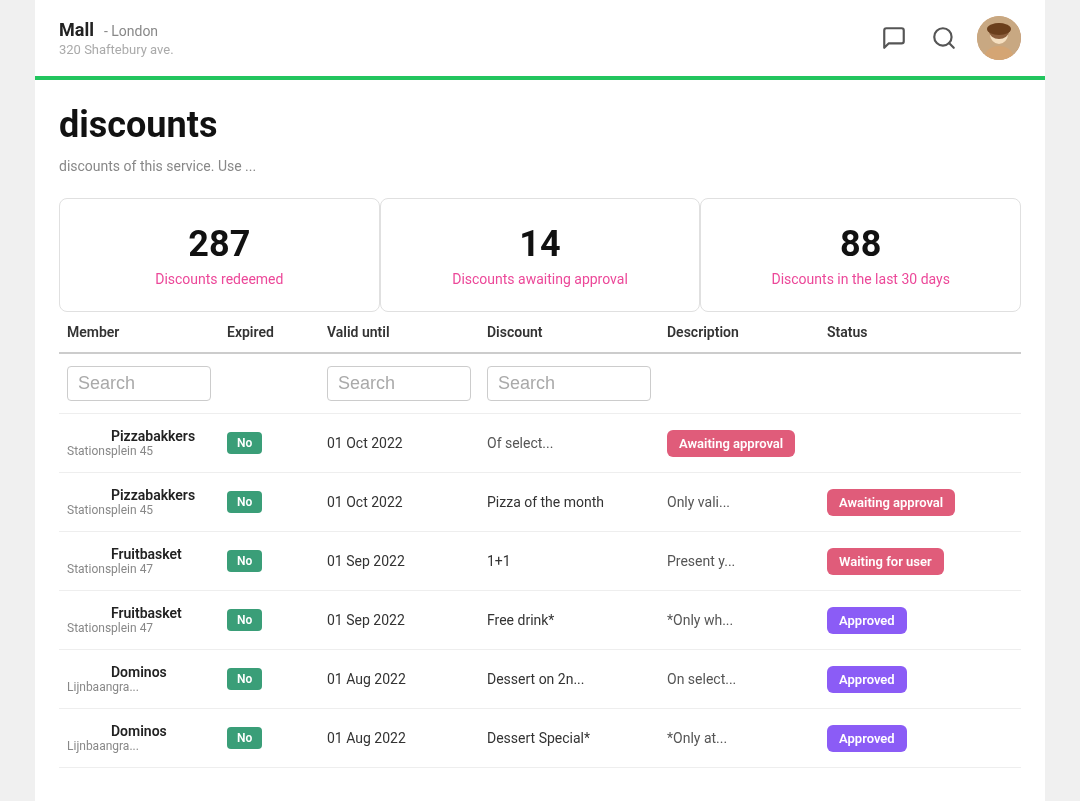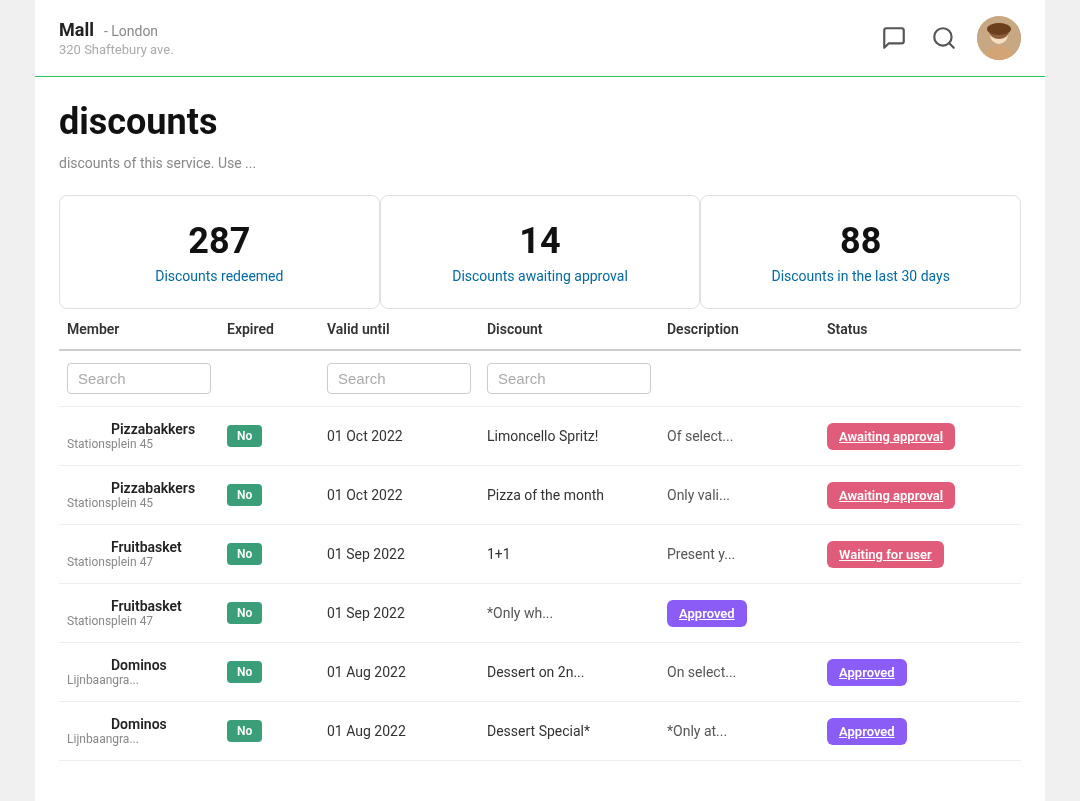--- a/index.html
+++ b/index.html
@@ -14,21 +14,21 @@
       width: 1010px;
       min-height: 801px;
       position: relative;
       padding-bottom: 40px;
     }
     .top-bar {
       display: flex;
       align-items: center;
       justify-content: space-between;
       padding: 16px 24px;
-      border-bottom: 1px solid #22c55e;
+      border-bottom: 4px solid #22c55e;
     }
     .top-bar-left {}
     .mall-title {
       font-size: 18px;
       font-weight: 700;
       color: #222;
     }
     .mall-location {
       font-size: 14px;
       font-weight: 400;
@@ -104,21 +104,21 @@
       text-align: center;
     }
     .stat-number {
       font-size: 36px;
       font-weight: 700;
       color: #111;
       display: block;
     }
     .stat-label {
       font-size: 14px;
-      color: #0369a1;
+      color: #ec4899;
       margin-top: 6px;
     }
 
     .table-container {
       width: 100%;
     }
     .table-header {
       display: grid;
       grid-template-columns: 160px 100px 160px 180px 160px 1fr;
       border-bottom: 2px solid #ccc;
@@ -137,21 +137,21 @@
       border-bottom: 1px solid #eee;
     }
     .filter-row > div {
       padding: 4px 8px;
     }
     .filter-input {
       width: 100%;
       border: 1px solid #ccc;
       border-radius: 4px;
       padding: 6px 10px;
-      font-size: 15px;
+      font-size: 18px;
       color: #555;
       outline: none;
       background: #fff;
     }
     .filter-input::placeholder {
       color: #aaa;
     }
     .table-row {
       display: grid;
       grid-template-columns: 160px 100px 160px 180px 160px 1fr;
@@ -193,21 +193,20 @@
       font-size: 14px;
       color: #555;
     }
     .status-badge {
       display: inline-block;
       border-radius: 6px;
       font-size: 13px;
       font-weight: 600;
       padding: 6px 12px;
       white-space: nowrap;
-      text-decoration: underline;
     }
     .status-awaiting {
       background: #e05c7a;
       color: #fff;
     }
     .status-waiting {
       background: #e05c7a;
       color: #fff;
     }
     .status-approved {
@@ -305,21 +304,20 @@
       <div id="table-rows">
           <div class="table-row">
     <div>
       <div class="member-name">Pizzabakkers</div>
       <div class="member-address">Stationsplein 45</div>
     </div>
     <div>
       <span class="expired-badge">No</span>
     </div>
     <div class="valid-until">01 Oct 2022</div>
-    <div class="discount-name">Limoncello Spritz!</div>
     <div class="description-text">Of select...</div>
     <div>
       <span class="status-badge status-awaiting">Awaiting approval</span>
     </div>
   </div>
           <div class="table-row">
     <div>
       <div class="member-name">Pizzabakkers</div>
       <div class="member-address">Stationsplein 45</div>
     </div>
@@ -350,20 +348,21 @@
   </div>
           <div class="table-row">
     <div>
       <div class="member-name">Fruitbasket</div>
       <div class="member-address">Stationsplein 47</div>
     </div>
     <div>
       <span class="expired-badge">No</span>
     </div>
     <div class="valid-until">01 Sep 2022</div>
+    <div class="discount-name">Free drink*</div>
     <div class="description-text">*Only wh...</div>
     <div>
       <span class="status-badge status-approved">Approved</span>
     </div>
   </div>
           <div class="table-row">
     <div>
       <div class="member-name">Dominos</div>
       <div class="member-address">Lijnbaangra...</div>
     </div>

